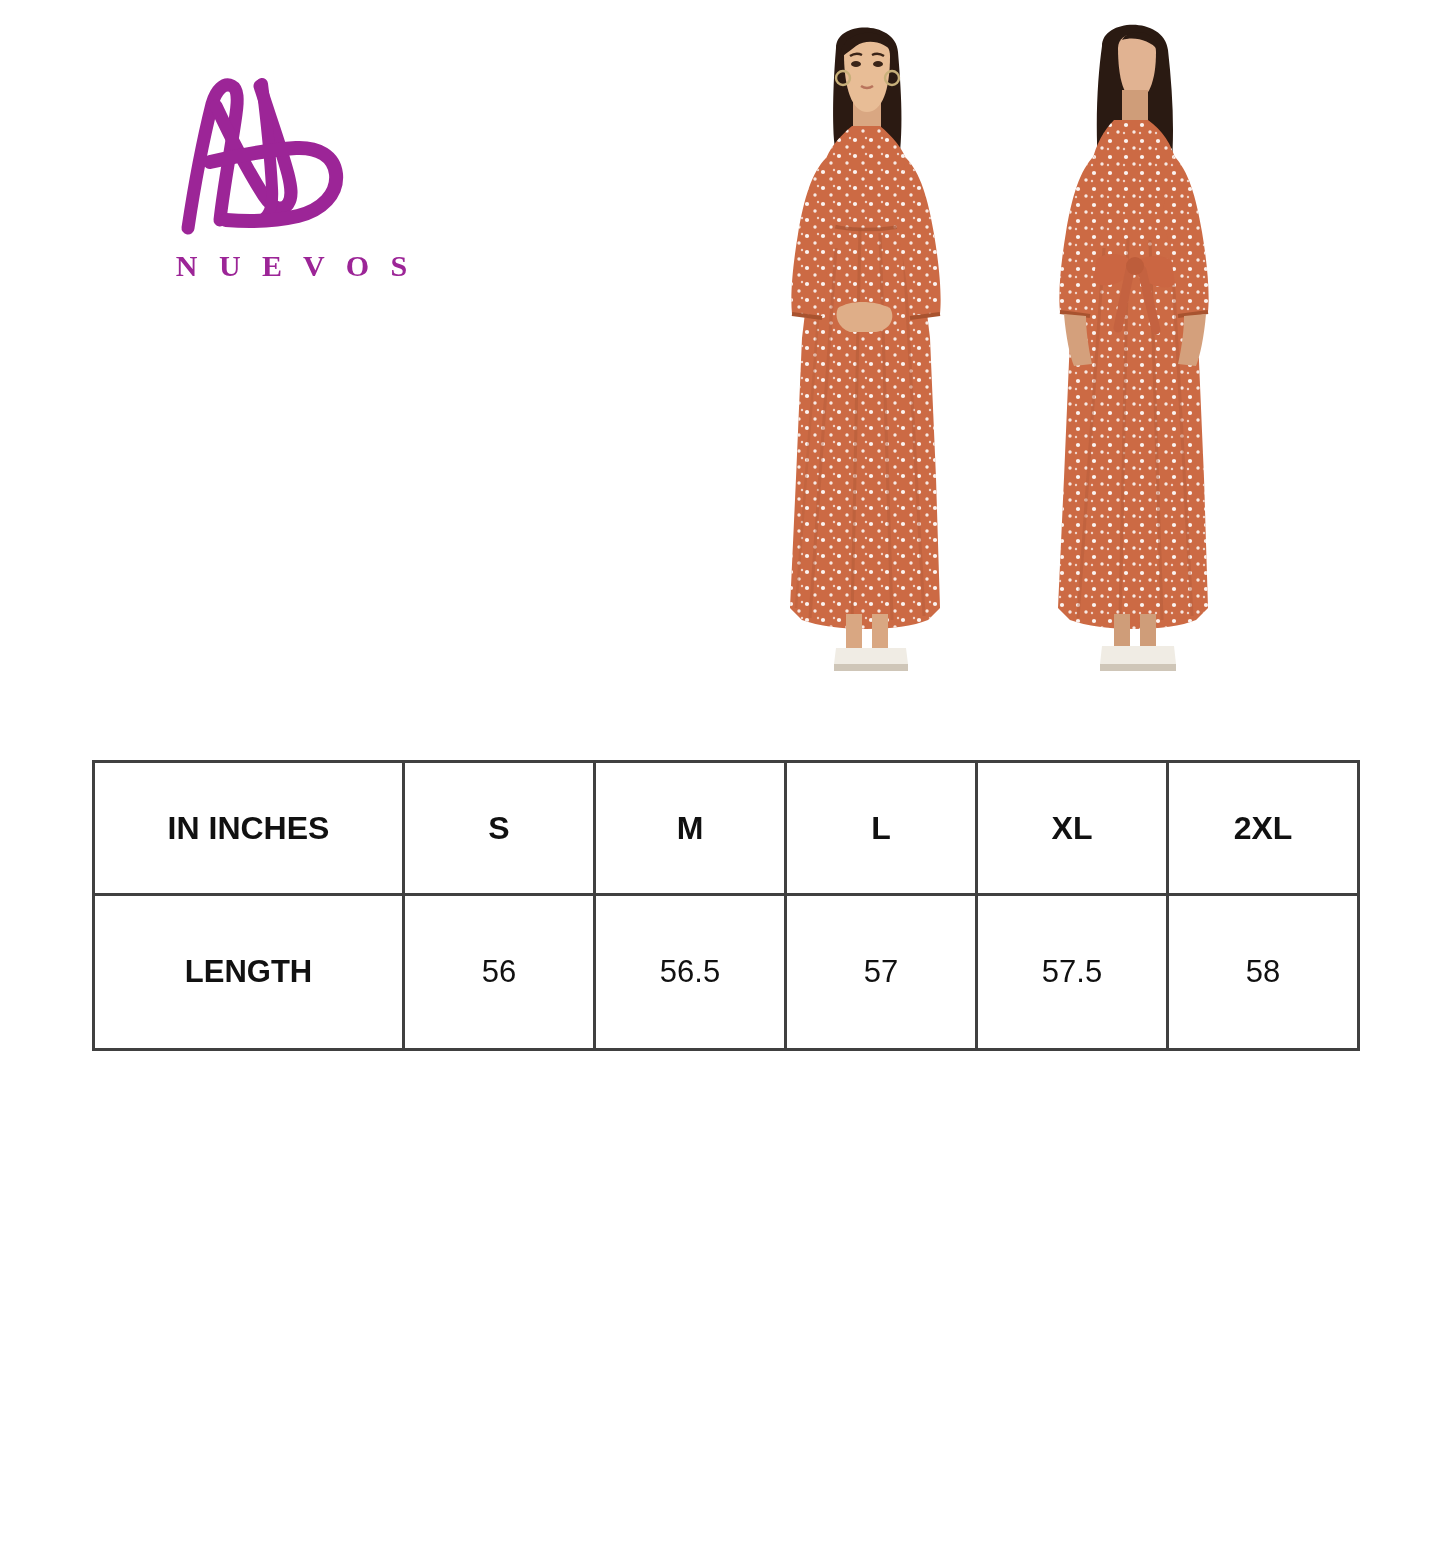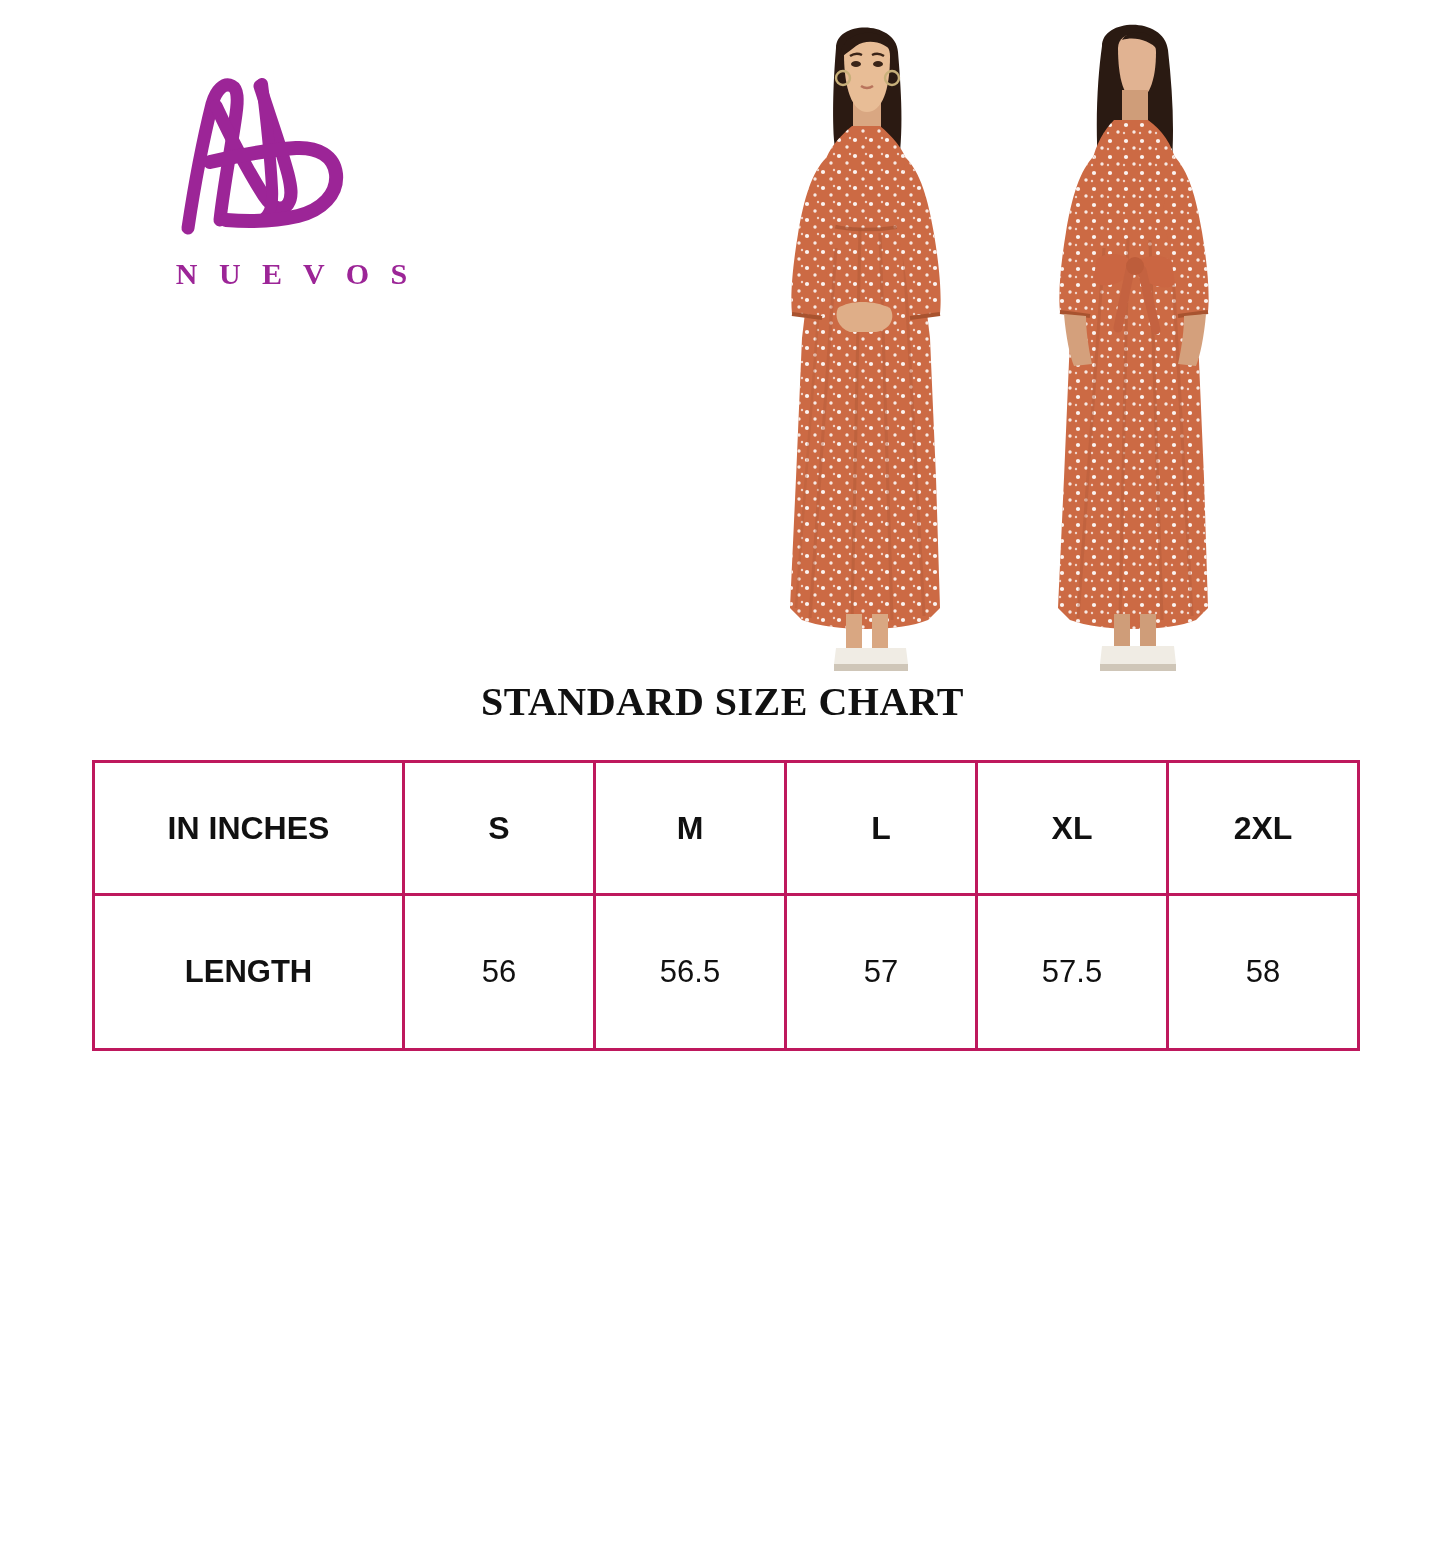--- a/index.html
+++ b/index.html
@@ -31,21 +31,21 @@
   }
   .logo-mark {
     width: 250px;
     height: 170px;
     margin-left: 50px;
     position: relative;
   }
   .logo-mark svg { display: block; }
 
   .brand-name {
-    margin-top: 14px;
+    margin-top: 6px;
     margin-left: 20px;
     width: 350px;
     text-align: center;
     color: #9c2597;
     font-family: "Liberation Serif", serif;
     font-weight: bold;
     line-height: 1.35;
   }
   .brand-line1 {
     font-size: 30px;
@@ -106,21 +106,21 @@
     left: 92px;
     top: 760px;
     width: 1265px;
   }
   table.size-table {
     border-collapse: collapse;
     width: 100%;
     table-layout: fixed;
   }
   table.size-table td, table.size-table th {
-    border: 3px solid #be185d;
+    border: 3px solid #404040;
     text-align: center;
     vertical-align: middle;
     font-family: "Liberation Sans", sans-serif;
   }
   table.size-table th {
     height: 128px;
     font-size: 32px;
     font-weight: bold;
   }
   table.size-table tbody td {
@@ -287,21 +287,20 @@
         <rect x="130" y="606" width="16" height="34" fill="#cf9d79"></rect>
         <path d="M92 638 L128 638 L130 656 L90 656 Z" fill="#f0ece4"></path>
         <path d="M128 638 L164 638 L166 656 L126 656 Z" fill="#f0ece4"></path>
         <path d="M90 656 L131 656 L131 663 L90 663 Z" fill="#cfc6b8"></path>
         <path d="M126 656 L166 656 L166 663 L126 663 Z" fill="#cfc6b8"></path>
       </svg>
     </div>
 
   </div>
 
-  <div class="section-title">STANDARD SIZE CHART</div>
 </div>
 
 <div class="size-table-wrap">
   <table class="size-table">
     <colgroup>
       <col class="col-label">
       <col class="col-size">
         <col class="col-size">
         <col class="col-size">
         <col class="col-size">

